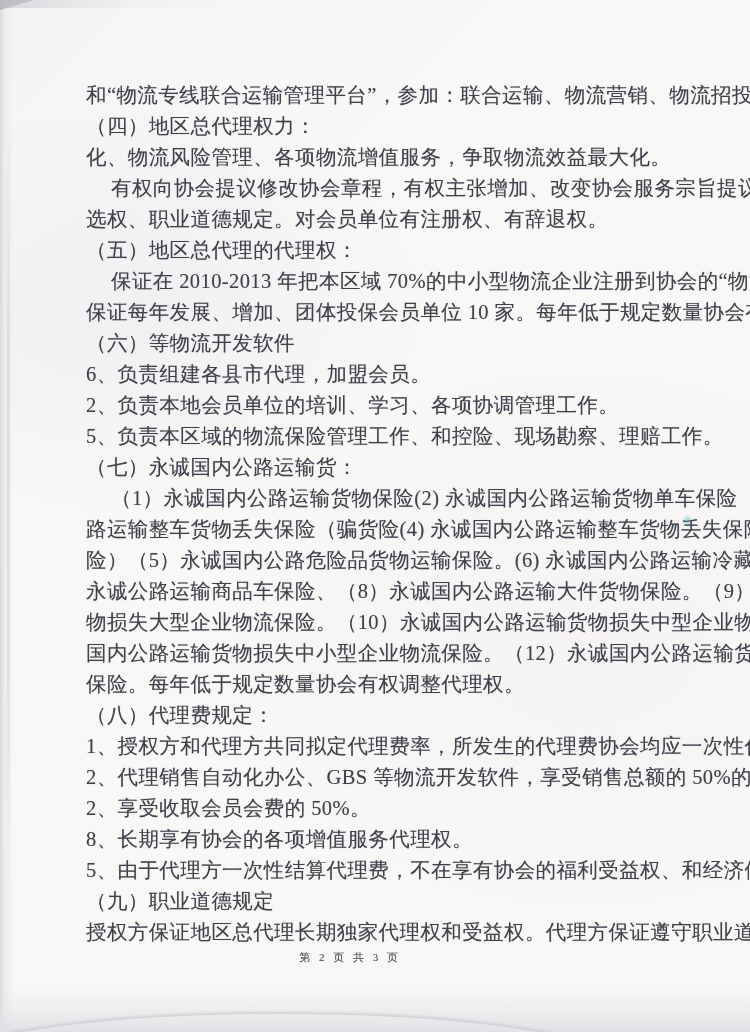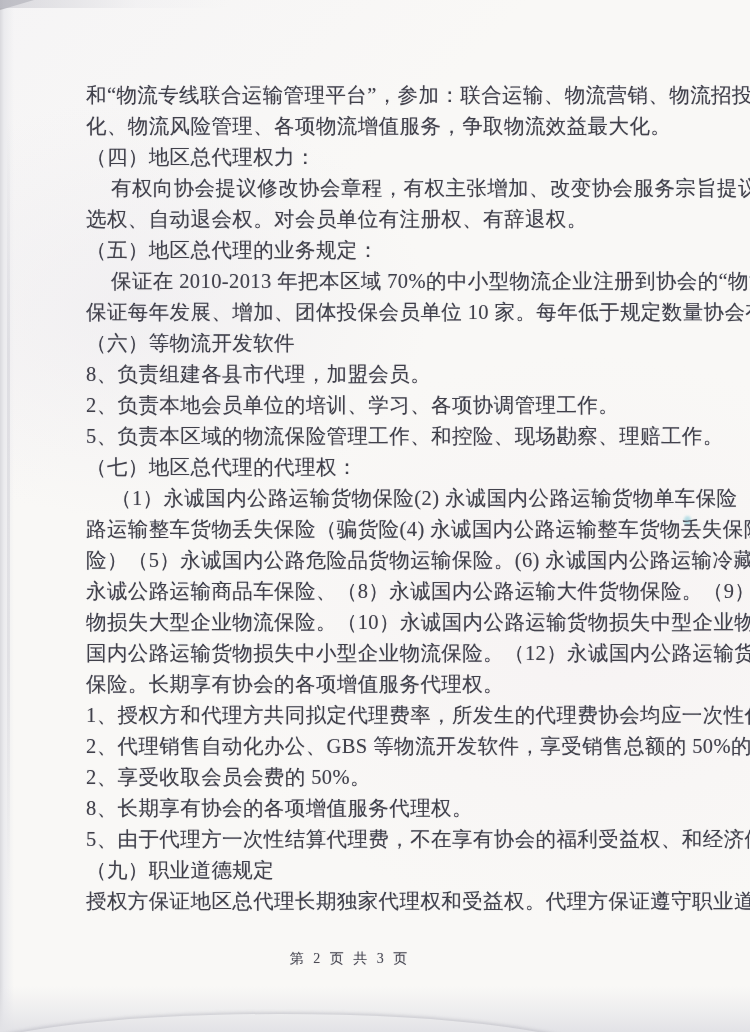--- a/index.html
+++ b/index.html
@@ -93,59 +93,60 @@
     text-shadow: 0 0 1px rgba(70,70,95,0.35);
   }
   .line.indent {
     padding-left: 25px;
   }
   .page-footer {
     position: absolute;
     left: 0; top: 950px;
     width: 700px;
     text-align: center;
-    font-size: 14px;
+    font-size: 11px;
     color: #4a4a54;
     letter-spacing: 3px;
     text-shadow: 0 0 1px rgba(70,70,95,0.3);
   }
 </style>
 </head>
 <body>
 
 <div class="paper-texture"></div>
 <div class="edge-left"></div>
 <div class="crease-line"></div>
 <div class="corner-wedge"></div>
 <div class="edge-top"></div>
 <div class="edge-bottom"></div>
 <div class="edge-bottom-curve"></div>
 <div class="artifact-dot"></div>
 
 <div class="doc-body">
   <div class="line">和“物流专线联合运输管理平台”，参加：联合运输、物流营销、物流招投标、物流办公自动</div>
+  <div class="line">（四）地区总代理权力：</div>
   <div class="line">化、物流风险管理、各项物流增值服务，争取物流效益最大化。</div>
-  <div class="line">（四）地区总代理权力：</div>
   <div class="line indent">有权向协会提议修改协会章程，有权主张增加、改变协会服务宗旨提议、有选举权、当</div>
-  <div class="line">选权、自动退会权。对会员单位有注册权、有辞退权。</div>
-  <div class="line">（五）地区总代理的业务规定：</div>
+  <div class="line">选权、职业道德规定。对会员单位有注册权、有辞退权。</div>
+  <div class="line">（五）地区总代理的代理权：</div>
   <div class="line indent">保证在 2010-2013 年把本区域 70%的中小型物流企业注册到协会的“物流信息管理网”。</div>
   <div class="line">保证每年发展、增加、团体投保会员单位 10 家。每年低于规定数量协会有权调整代理权。</div>
   <div class="line">（六）等物流开发软件</div>
-  <div class="line">8、负责组建各县市代理，加盟会员。</div>
+  <div class="line">6、负责组建各县市代理，加盟会员。</div>
   <div class="line">2、负责本地会员单位的培训、学习、各项协调管理工作。</div>
   <div class="line">5、负责本区域的物流保险管理工作、和控险、现场勘察、理赔工作。</div>
-  <div class="line">（七）地区总代理的代理权：</div>
+  <div class="line">（七）永诚国内公路运输货：</div>
   <div class="line indent">（1）永诚国内公路运输货物保险(2) 永诚国内公路运输货物单车保险（3）永诚国内公</div>
   <div class="line">路运输整车货物丢失保险（骗货险(4) 永诚国内公路运输整车货物丢失保险单车保险（骗货</div>
   <div class="line">险）（5）永诚国内公路危险品货物运输保险。(6) 永诚国内公路运输冷藏车货物保险（7）</div>
   <div class="line">永诚公路运输商品车保险、（8）永诚国内公路运输大件货物保险。（9）永诚国内公路运输货</div>
   <div class="line">物损失大型企业物流保险。（10）永诚国内公路运输货物损失中型企业物流保险。（11）永诚</div>
   <div class="line">国内公路运输货物损失中小型企业物流保险。（12）永诚国内公路运输货物损失小型企业物流</div>
-  <div class="line">保险。长期享有协会的各项增值服务代理权。</div>
+  <div class="line">保险。每年低于规定数量协会有权调整代理权。</div>
+  <div class="line">（八）代理费规定：</div>
   <div class="line">1、授权方和代理方共同拟定代理费率，所发生的代理费协会均应一次性付清。</div>
   <div class="line">2、代理销售自动化办公、GBS 等物流开发软件，享受销售总额的 50%的业务酬金。</div>
   <div class="line">2、享受收取会员会费的 50%。</div>
   <div class="line">8、长期享有协会的各项增值服务代理权。</div>
   <div class="line">5、由于代理方一次性结算代理费，不在享有协会的福利受益权、和经济债务权。</div>
   <div class="line">（九）职业道德规定</div>
   <div class="line">授权方保证地区总代理长期独家代理权和受益权。代理方保证遵守职业道德，不能和其它保</div>
 </div>
 
 <div class="page-footer">第 2 页 共 3 页</div>

